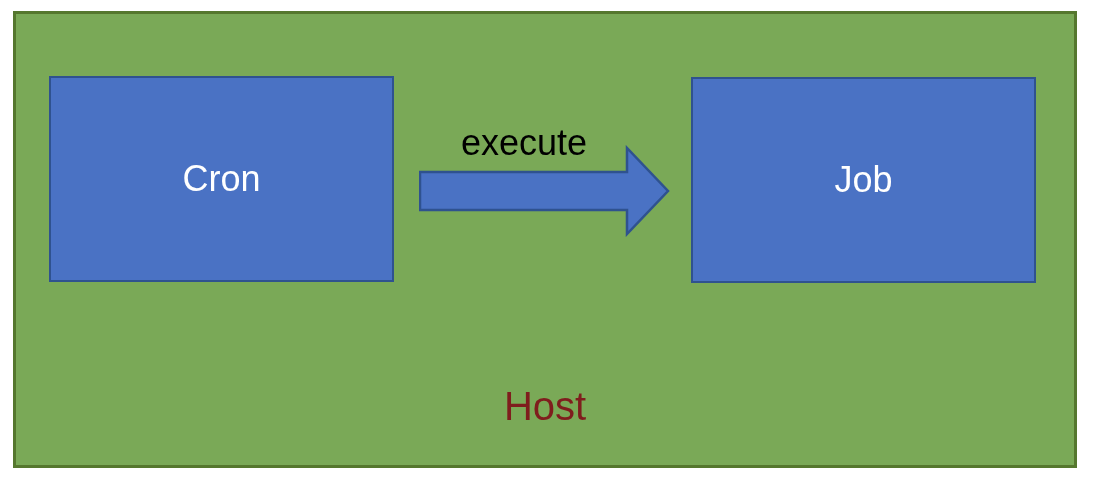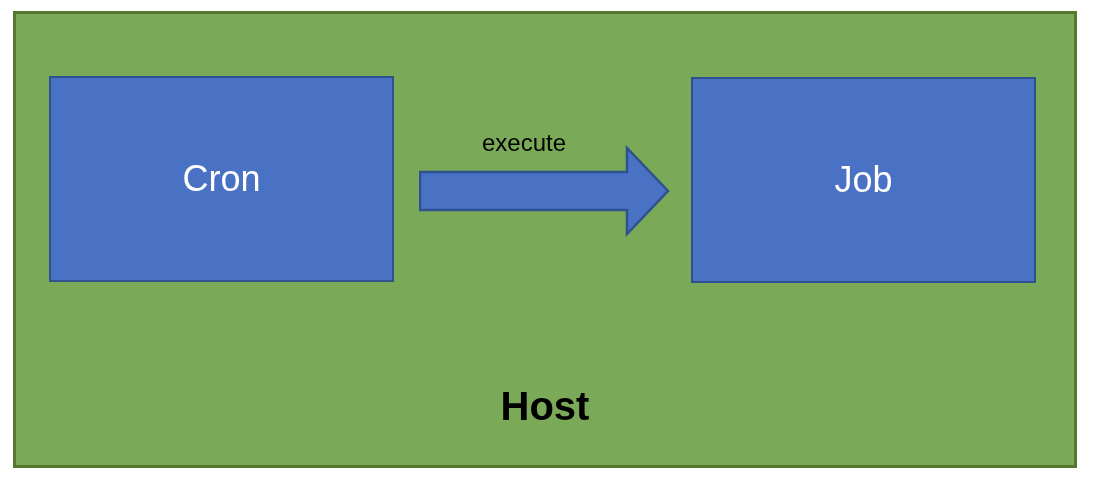--- a/index.html
+++ b/index.html
@@ -51,34 +51,33 @@
   .edge-label {
     position: absolute;
     left: 403px;
     top: 108px;
     width: 210px;
     height: 42px;
     display: flex;
     align-items: center;
     justify-content: center;
     color: #000000;
-    font-size: 24px;
+    font-size: 36px;
   }
   .host-label {
     position: absolute;
     left: 0;
     right: 0;
     top: 368px;
     height: 48px;
     display: flex;
     align-items: center;
     justify-content: center;
-    color: #000000;
+    color: #7f1d1d;
     font-size: 40px;
-    font-weight: bold;
   }
 </style>
 </head>
 <body>
 
 <div class="canvas">
   <div class="host">
 
     <div class="node cron">
       <span>Cron</span>

